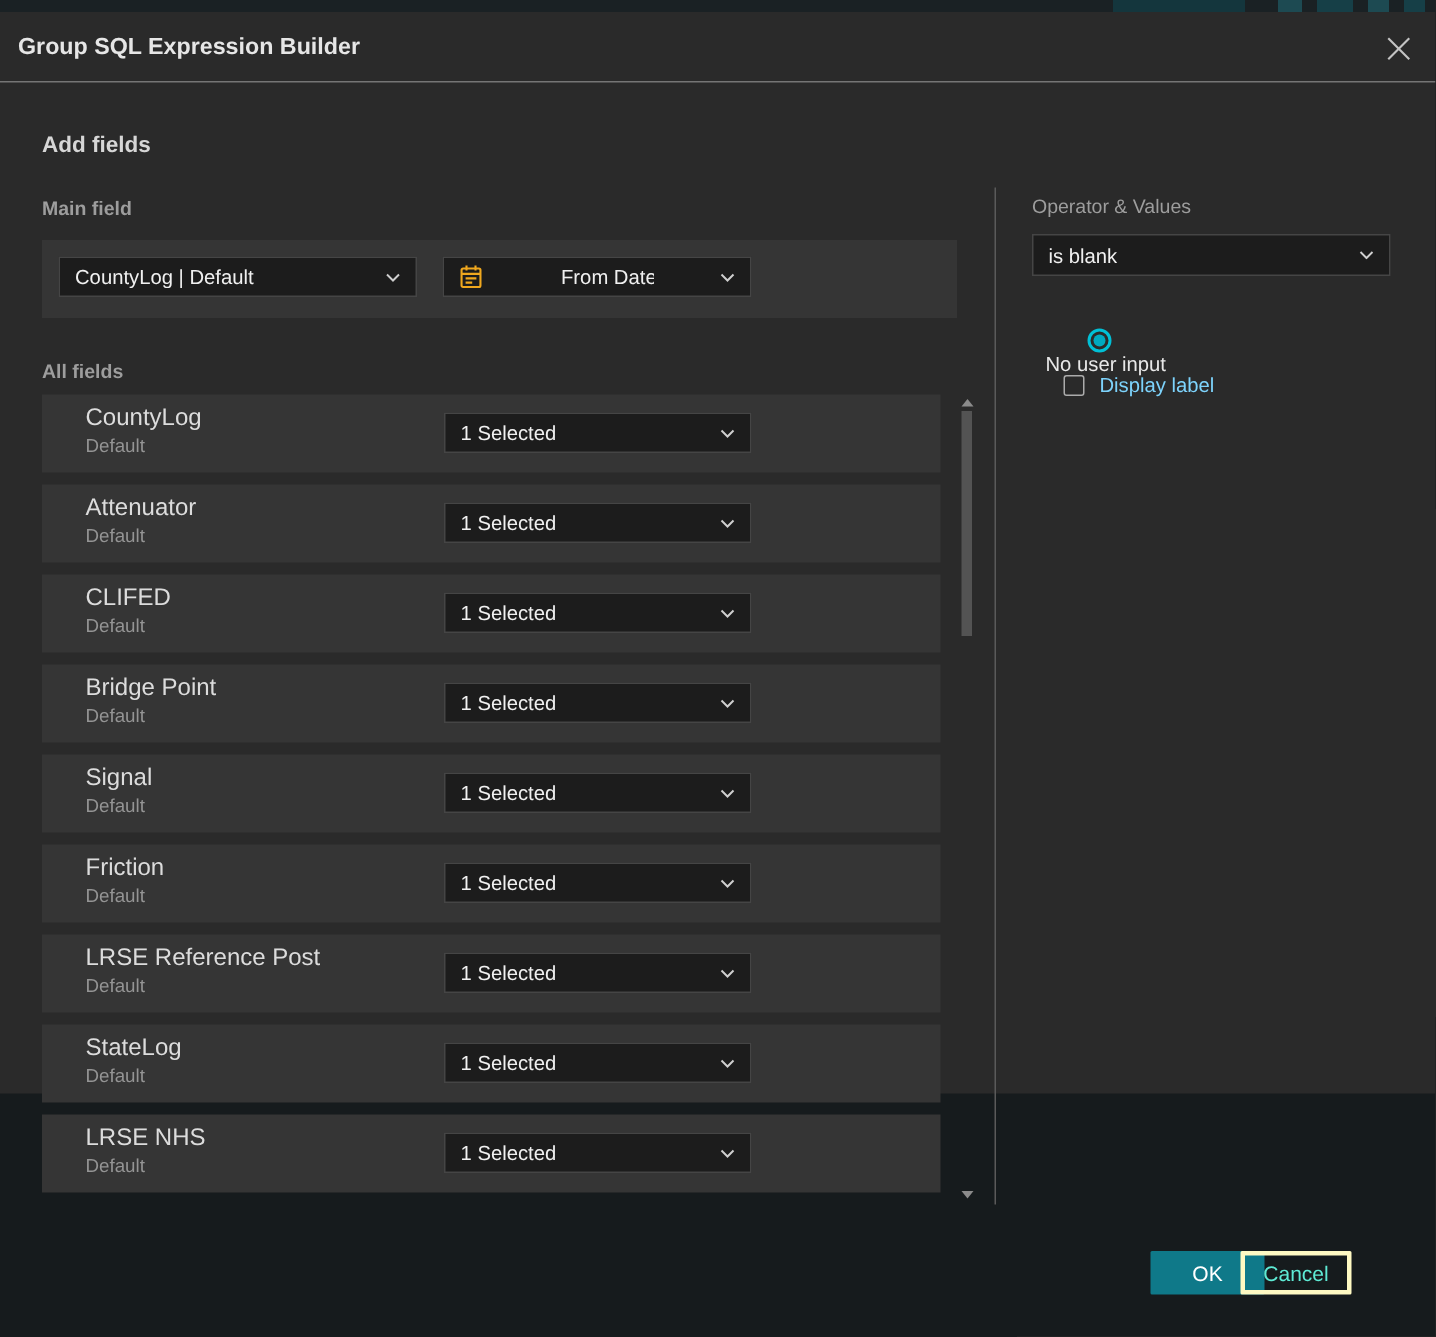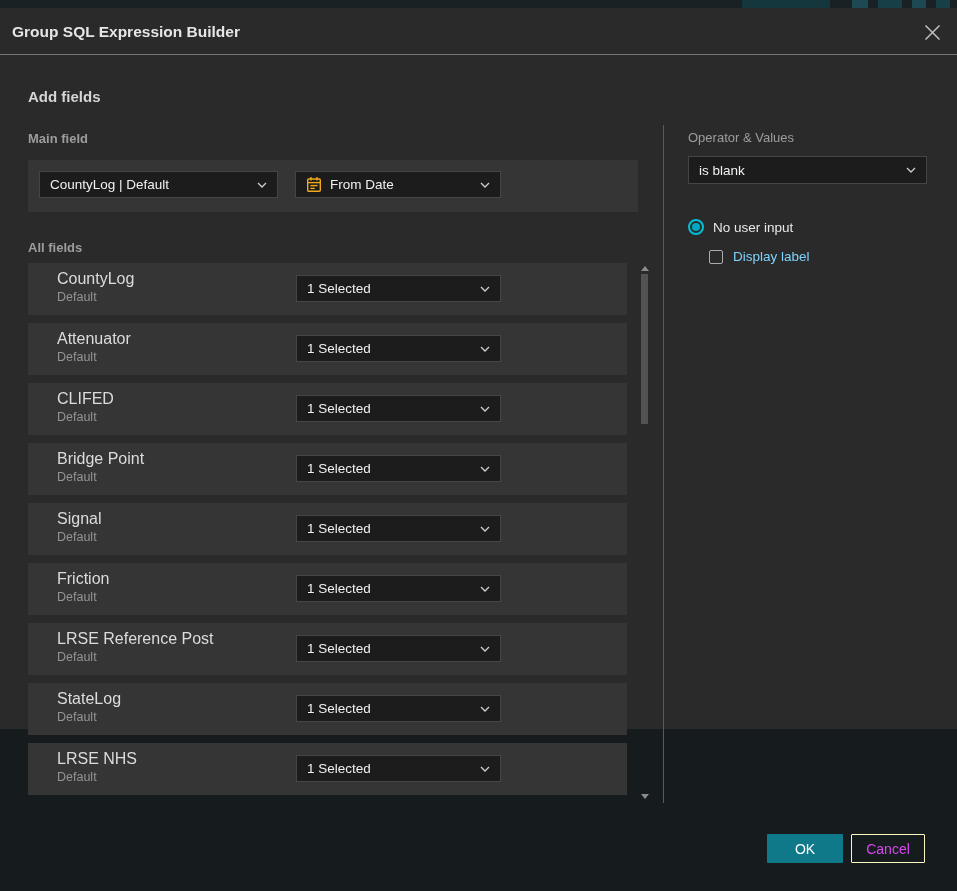--- a/index.html
+++ b/index.html
@@ -25,21 +25,21 @@
   .hdr-title { position:absolute; left:12px; top:0; line-height:47px; font-size:15.5px; font-weight:700; color:#e6e6e6; }
   .close-btn { position:absolute; right:13px; top:12px; width:24px; height:24px; cursor:pointer;
                display:flex; align-items:center; justify-content:center; }
 
   .h2 { position:absolute; left:28px; font-size:15px; font-weight:700; color:#d6d6d6; }
   .sect-label { position:absolute; left:28px; font-size:13px; font-weight:600; color:#9d9d9d; }
 
   .panel { position:absolute; left:28px; top:152px; width:610px; height:52px; background:#353535; }
 
   .dd { background:#1c1c1c; border:1px solid #454545; height:27px; display:flex; align-items:center;
-        padding:0 10px; cursor:pointer; }
+        padding:0 10px; cursor:pointer;gap:44px; }
   .dd-text { font-size:13.5px; color:#f0f0f0; flex:1; white-space:nowrap; overflow:hidden; }
   .chev { flex:none; }
 
   .dd-main1 { position:absolute; left:11px; top:11px; width:239px; }
   .dd-main2 { position:absolute; left:267px; top:11px; width:206px; }
   .cal-ic { flex:none; margin-right:8px; display:flex; }
 
   .list { position:absolute; left:28px; top:255px; width:599px; }
   .row { position:relative; width:599px; height:52px; background:#353535; margin-bottom:8px; }
   .row-title { position:absolute; left:29px; top:7px; font-size:16px; color:#dcdcdc; }
@@ -52,34 +52,34 @@
   .sb-arrow-up { top:258px; border-bottom:5px solid #8b8b8b; }
   .sb-arrow-down { top:786px; border-top:5px solid #8b8b8b; }
   .sb-thumb { position:absolute; left:641px; top:266px; width:7px; height:150px; background:#535353; cursor:grab; }
 
   .divider { position:absolute; left:663px; top:117px; width:1px; height:678px; background:#5a5a5a; }
 
   
   .op-label { position:absolute; left:688px; top:122px; font-size:13px; font-weight:400; color:#9d9d9d; }
   .dd-op { position:absolute; left:688px; top:148px; width:239px; height:28px; }
 
-  .radio-row { position:absolute; left:688px; top:211px; display:flex; align-items:center; cursor:pointer; }
+  .radio-row { position:absolute; left:688px; top:211px; display:flex; align-items:center; cursor:pointer;flex-direction:column; }
   .radio-outer { width:16px; height:16px; border-radius:50%; border:2px solid #00c0d6;
                  display:flex; align-items:center; justify-content:center; background:#2a2a2a; }
   .radio-dot { width:8px; height:8px; border-radius:50%; background:#00a9c0; }
   .radio-label { margin-left:9px; font-size:13.5px; color:#e8e8e8; }
 
   .check-row { position:absolute; left:709px; top:241px; display:flex; align-items:center; cursor:pointer; }
   .checkbox { width:14px; height:14px; border:1px solid #ababab; border-radius:2px; background:transparent; }
   .check-label { margin-left:10px; font-size:13.5px; color:#7dd3fc; }
 
   .btn { position:absolute; top:826px; height:29px; font-size:14px; display:flex; align-items:center;
          justify-content:center; cursor:pointer; border-radius:1px; }
   .btn-ok { left:767px; width:76px; background:#0f7989; color:#ffffff; }
-  .btn-cancel { left:851px; width:74px; background:transparent; border:1px solid #fef9c3; color:#d946ef; }
+  .btn-cancel { left:827px; width:74px; background:transparent; border:3px solid #fef9c3; color:#5eead4; }
 </style>
 </head>
 <body>
 
 <div class="top-strip">
   <div class="ts-frag ts-a"></div>
   <div class="ts-frag ts-b"></div>
   <div class="ts-frag ts-c"></div>
   <div class="ts-frag ts-d"></div>
   <div class="ts-frag ts-e"></div>

